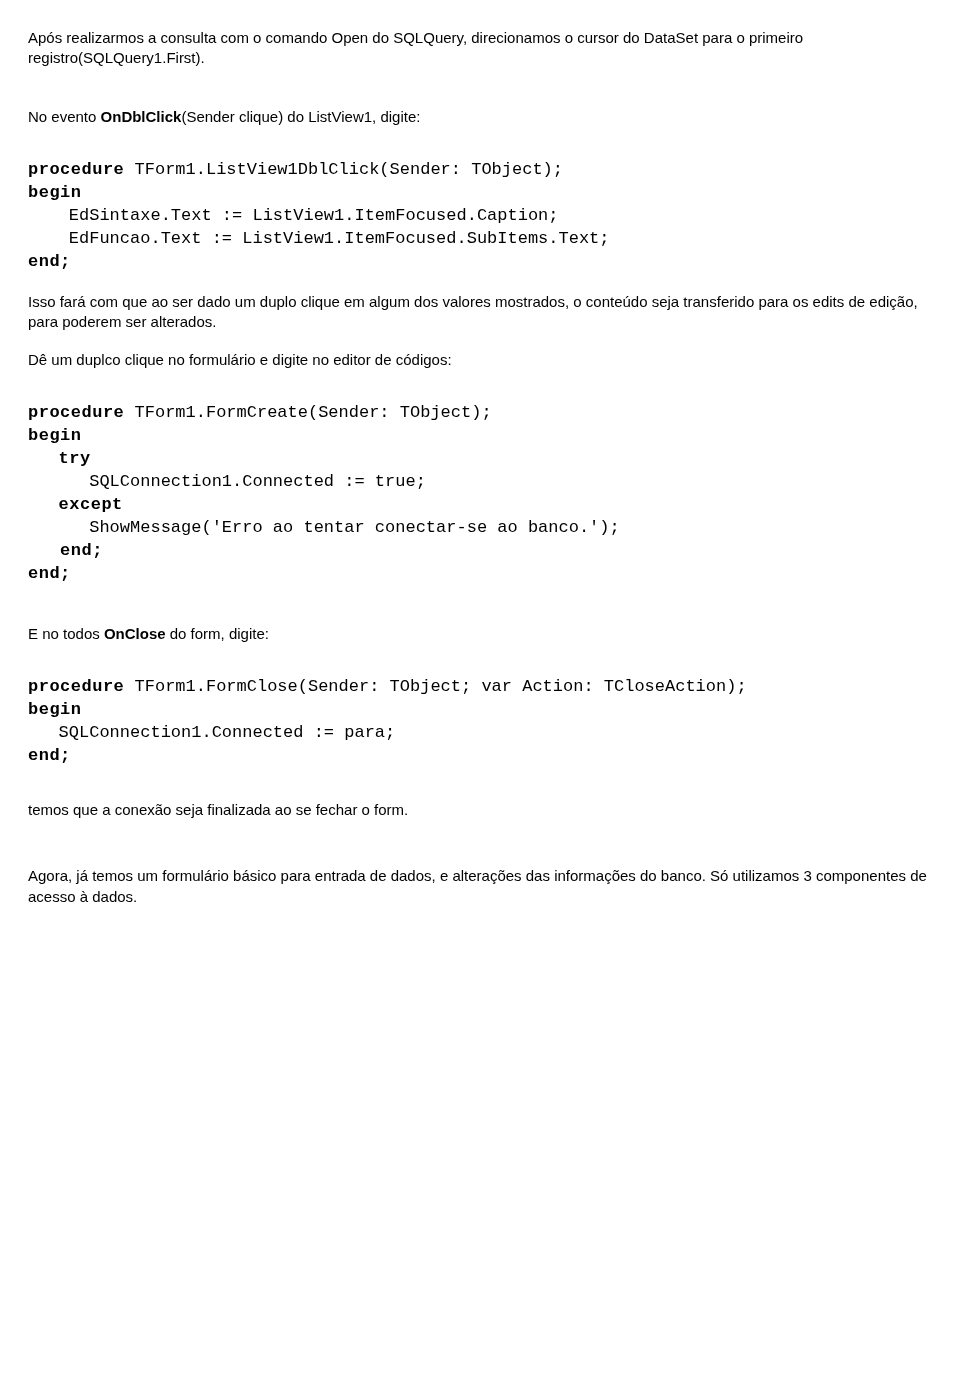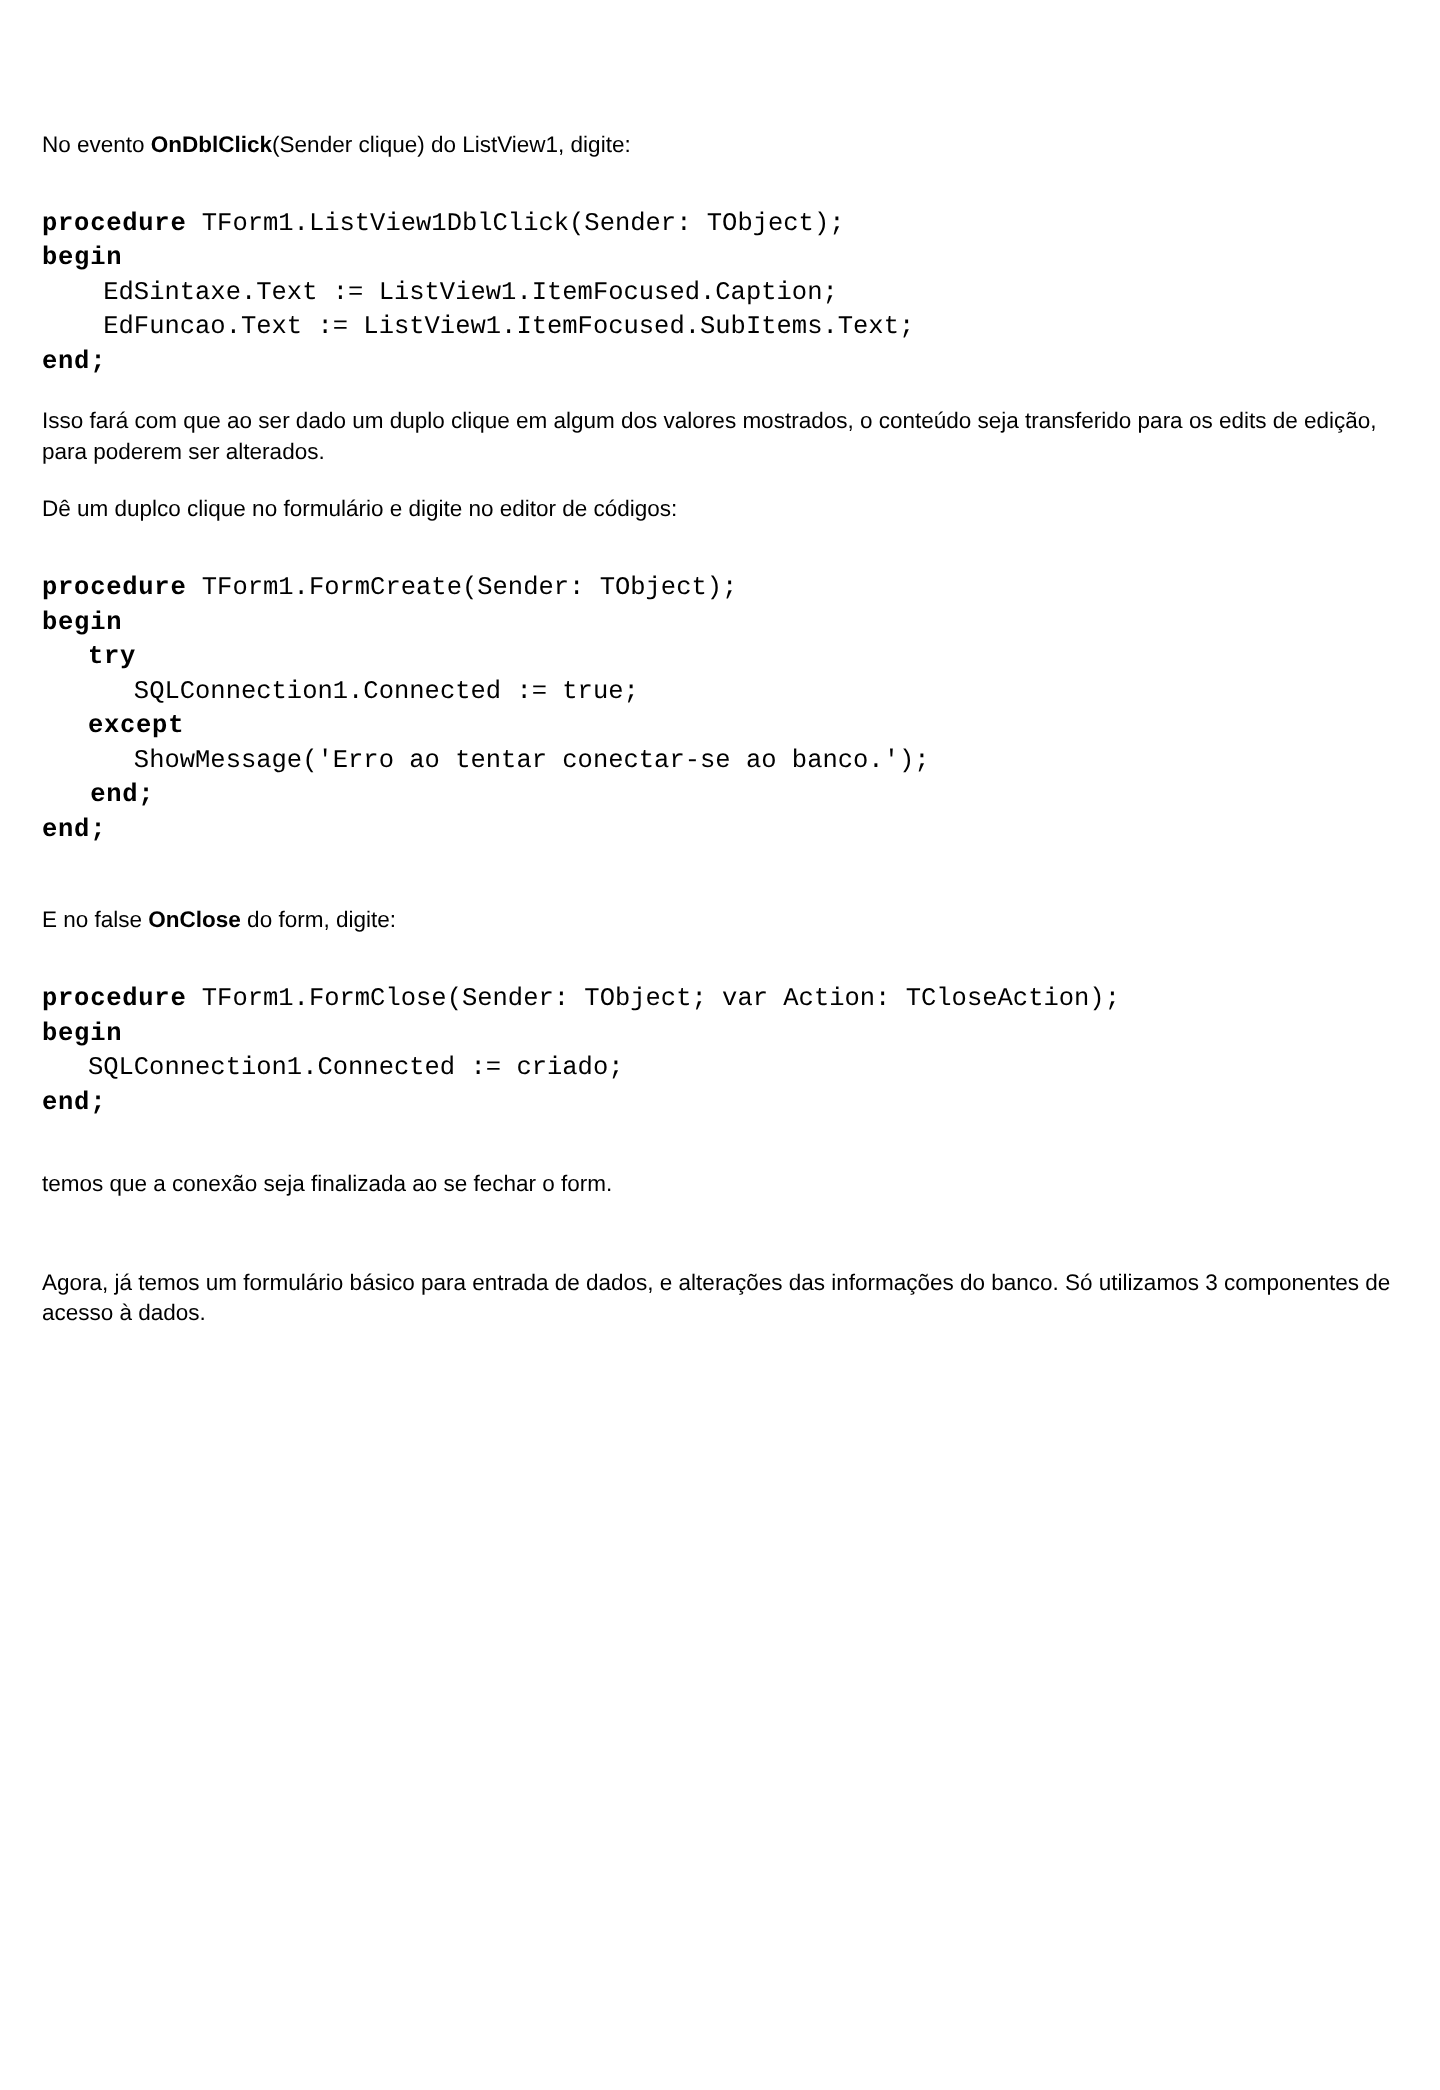--- a/index.html
+++ b/index.html
@@ -28,21 +28,21 @@
   }
   .kw {
     font-weight: bold;
     letter-spacing: 0.5px;
   }
 </style>
 </head>
 <body>
 
 <p>
-  <br>
+  <span>Após realizarmos a consulta com o comando Open do SQLQuery, direcionamos o cursor do DataSet para o primeiro registro(SQLQuery1.First).</span><br>
   <br>
 </p>
 
 <p>
   <span>No evento </span><b>OnDblClick</b><span>(Sender clique) do ListView1, digite:</span>
 </p>
 
 <div class="spacer"></div>
 
 <pre><span class="kw">procedure</span><span> TForm1.ListView1DblClick(Sender: TObject);</span>
@@ -61,28 +61,28 @@
 <span class="kw">begin</span>
    <span class="kw">try</span>
 <span>      SQLConnection1.Connected := true;</span>
    <span class="kw">except</span>
 <span>      ShowMessage('Erro ao tentar conectar-se ao banco.');</span>
 <span class="kw">   end;</span>
 <span class="kw">end;</span></pre>
 
 <p>
   <br>
-  <span>E no false </span><b>OnClose</b><span> do form, digite:</span>
+  <span>E no todos </span><b>OnClose</b><span> do form, digite:</span>
 </p>
 
 <div class="spacer"></div>
 
 <pre><span class="kw">procedure</span><span> TForm1.FormClose(Sender: TObject; var Action: TCloseAction);</span>
 <span class="kw">begin</span>
-<span>   SQLConnection1.Connected := criado;</span>
+<span>   SQLConnection1.Connected := para;</span>
 <span class="kw">end;</span></pre>
 
 <div class="spacer"></div>
 
 <p>temos que a conexão seja finalizada ao se fechar o form.</p>
 
 <div class="spacer"></div>
 <div class="spacer"></div>
 
 <p>Agora, já temos um formulário básico para entrada de dados, e alterações das informações do banco. Só utilizamos 3 componentes de acesso à dados.</p>

